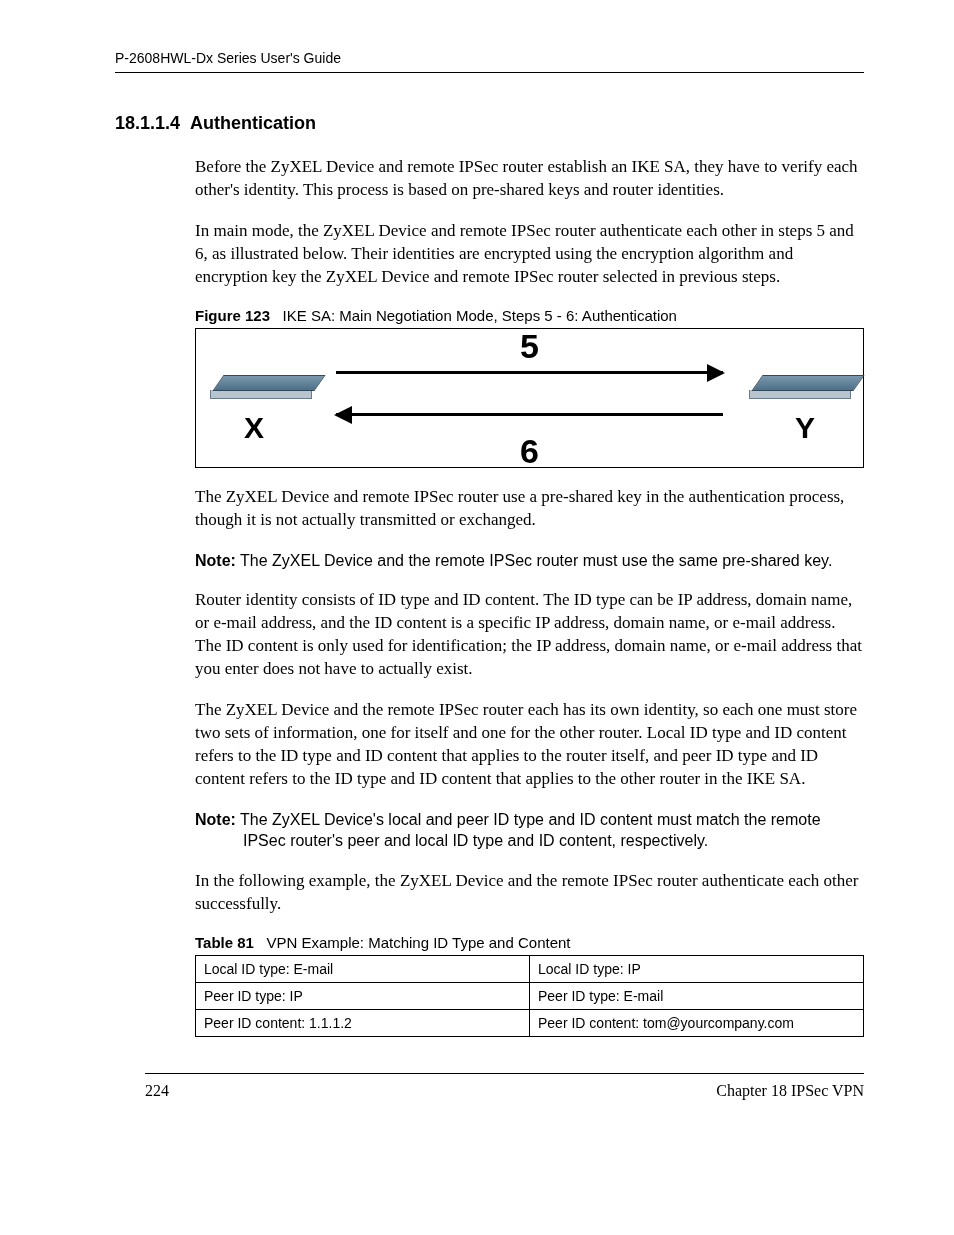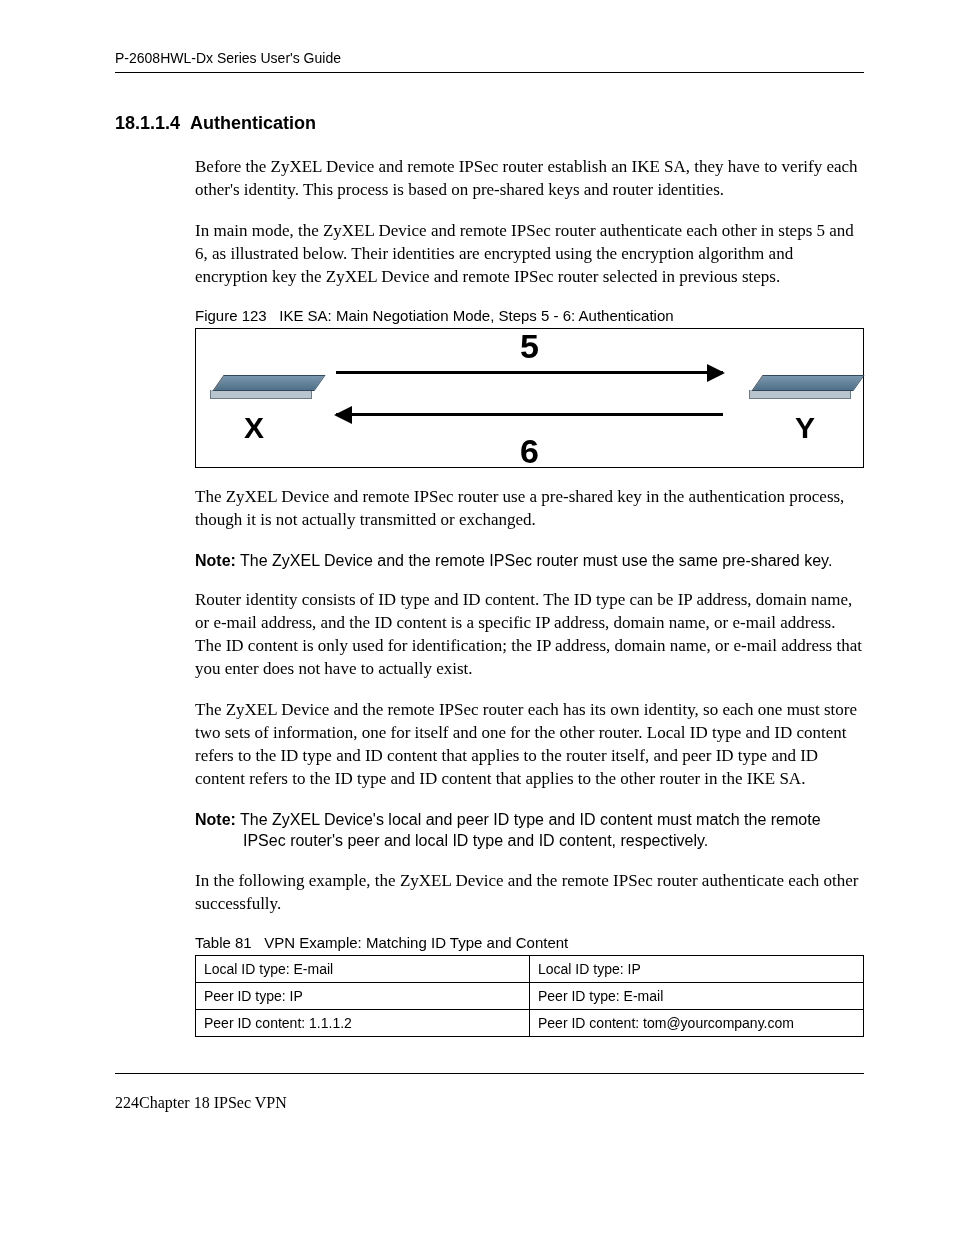--- a/index.html
+++ b/index.html
@@ -31,21 +31,21 @@
   .body-text {
     font-size: 17px;
     line-height: 1.35;
     margin: 0 0 18px 80px;
   }
   .caption {
     font-family: Arial, Helvetica, sans-serif;
     font-size: 15px;
     margin: 0 0 4px 80px;
   }
-  .caption .capnum { font-weight: normal; }
+  .caption .capnum { font-weight: bold; }
   .figure {
     margin: 0 0 18px 80px;
     border: 1px solid #000;
     padding: 6px 12px 6px 12px;
     position: relative;
     height: 140px;
     box-sizing: border-box;
   }
   .device {
     position: absolute;
@@ -134,25 +134,26 @@
     text-align: left;
     vertical-align: middle;
     width: 50%;
   }
   table.vpn th {
     font-weight: bold;
     font-size: 13px;
   }
   .footer {
     display: flex;
-    justify-content: flex-start;
+    justify-content: space-between;
     border-top: 1.5px solid #000;
-    padding-top: 20px;
+    padding-top: 8px;
     margin-top: 36px;
     font-size: 16px;
+    margin-left: 30px;
   }
   .footer .pn { font-family: "Times New Roman", serif; }
   .footer .ch { font-family: "Times New Roman", serif; }
 </style>
 </head>
 <body>
 
 <div class="page">
 
   <div class="running-header">P-2608HWL-Dx Series User's Guide</div>

